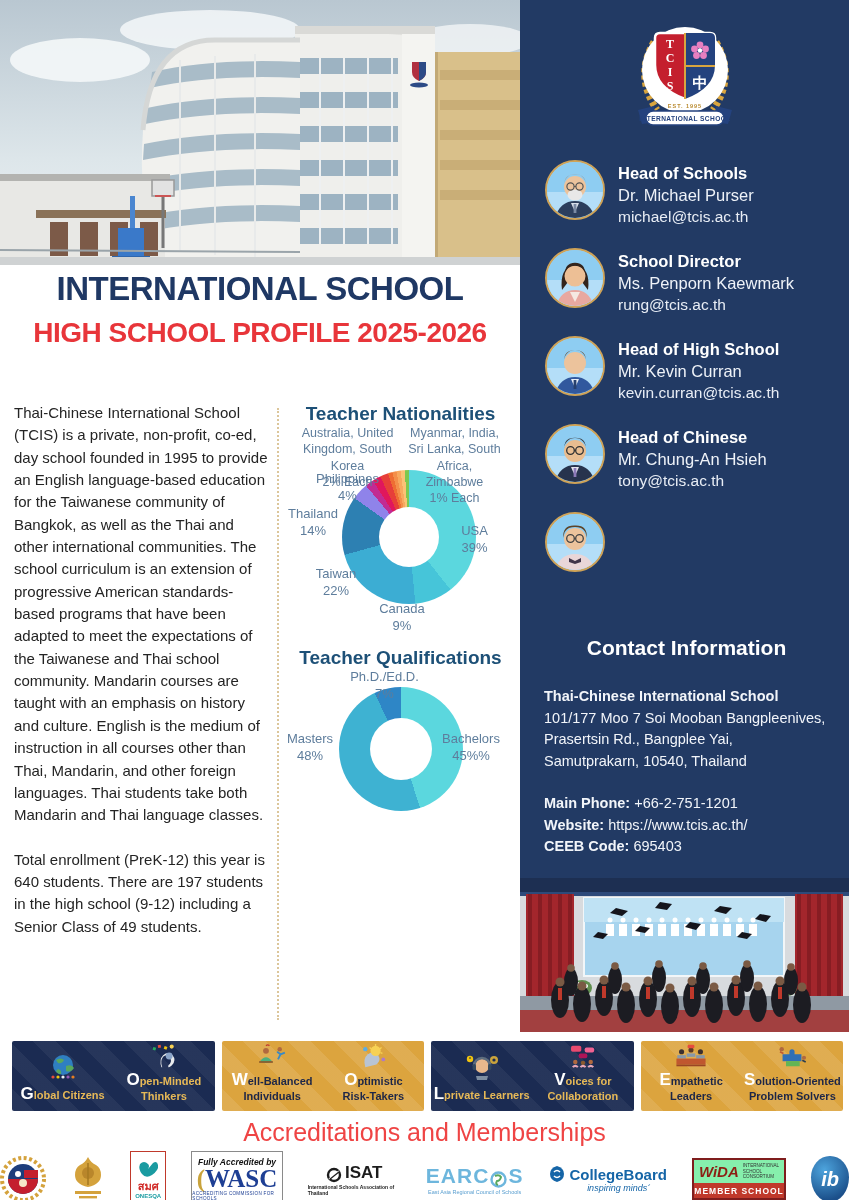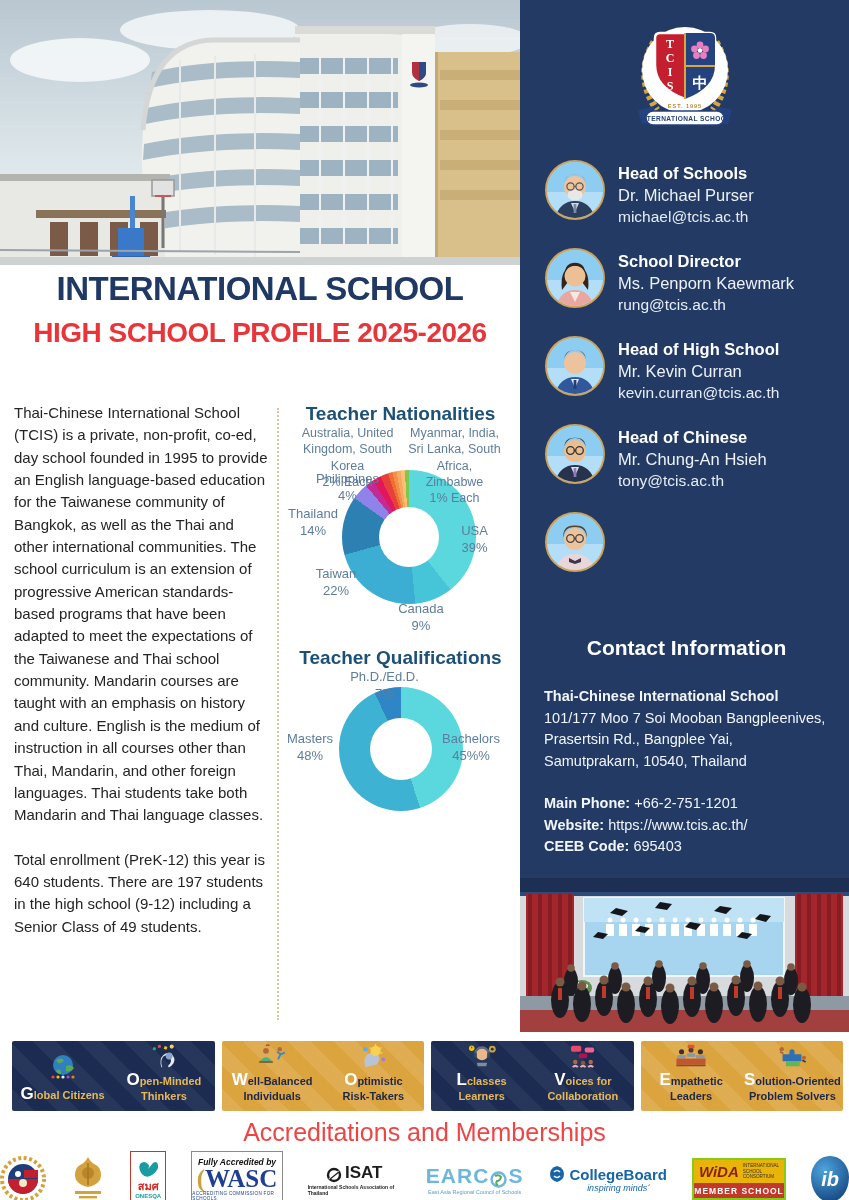--- a/index.html
+++ b/index.html
@@ -35,21 +35,21 @@
   #chart-hs .clabel{color:#c34a4a;}
   #chart-tn .clabel,#chart-tq .clabel{color:#5e7d9c;}
   #chart-hs .l0{left:34px;top:10px;width:100px;}
   #chart-hs .l1{left:-8px;top:56px;width:80px;}
   #chart-hs .l2{left:168px;top:100px;width:60px;}
   #chart-tn .l0{left:0;top:0;width:125px;font-size:12.5px;}
   #chart-tn .l1{left:108px;top:0;width:123px;font-size:12.5px;}
   #chart-tn .l2{left:25px;top:46px;width:75px;}
   #chart-tn .l3{left:-2px;top:81px;width:60px;}
   #chart-tn .l4{left:20px;top:141px;width:62px;}
-  #chart-tn .l5{left:88px;top:176px;width:58px;margin-left:19px;}
+  #chart-tn .l5{left:88px;top:176px;width:58px;}
   #chart-tn .l6{left:162px;top:98px;width:55px;}
   #chart-tq .l0{left:52px;top:0;width:95px;}
   #chart-tq .l1{left:-6px;top:62px;width:62px;}
   #chart-tq .l2{left:146px;top:62px;width:80px;}
 
   
   .right-panel{position:absolute;left:520px;top:0;width:329px;height:878px;background:#223a64;color:#fff;}
   .crest-wrap{position:absolute;top:16px;left:0;width:100%;display:flex;justify-content:center;}
   .staff-list{position:absolute;top:160px;left:25px;right:10px;}
   .staff-entry{display:flex;gap:13px;margin-bottom:20px;align-items:flex-start;}
@@ -101,21 +101,21 @@
   .logo-isat{color:#1c1c1c;}
   .isat-row{display:flex;align-items:flex-end;gap:3px;font-weight:700;font-size:17px;}
   .isat-sub{font-size:5px;font-weight:700;margin-top:1px;}
   .logo-earcos{color:#6db6dd;}
   .earcos-name{font-size:21px;font-weight:700;letter-spacing:1px;display:flex;align-items:flex-end;}
   .earcos-sub{font-size:5.5px;color:#5a9fd0;margin-top:1px;text-align:center;}
   .logo-cb{color:#1565a7;}
   .cb-row{display:flex;align-items:center;gap:3px;}
   .cb-name{font-size:15px;font-weight:700;}
   .cb-sub{font-size:9px;font-style:italic;margin-left:22px;}
-  .logo-wida{width:100px;border:2px solid #84cc16;background:#eab308;}
+  .logo-wida{width:100px;border:2px solid #7f1d1d;background:#86efac;}
   .wida-top{display:flex;align-items:center;gap:4px;padding:3px 5px;}
   .wida-name{font-size:15px;font-weight:800;color:#8c1f14;font-style:italic;}
   .wida-cap{font-size:4.6px;color:#333;line-height:1.3;white-space:pre-line;text-align:left;}
   .wida-band{background:#c0392b;color:#fff;text-align:center;font-size:8.5px;font-weight:700;
              letter-spacing:1px;padding:2.5px 0;}
   .logo-ib{width:44px;height:46px;border-radius:50% 50% 50% 50%/46% 46% 54% 54%;
            background:radial-gradient(circle at 35% 30%,#4da4dd,#1b4f8a 75%);
            display:flex;align-items:center;justify-content:center;}
   .ib-name{color:#fff;font-weight:800;font-style:italic;font-size:20px;line-height:1;}
 </style>
@@ -615,21 +615,21 @@
           <circle cx="18" cy="12" r="7" fill="#e8b88c"></circle>
           <path d="M10,12 a8,8 0 0 1 16,0" stroke="#5d6d7e" stroke-width="2.6" fill="none"></path>
           <rect x="8.6" y="10" width="3.4" height="6" rx="1.6" fill="#34495e"></rect>
           <rect x="24" y="10" width="3.4" height="6" rx="1.6" fill="#34495e"></rect>
           <circle cx="30" cy="6" r="4" fill="#c9a33c"></circle>
             <circle cx="30" cy="6" r="1.6" fill="#1b2b52"></circle>
           <circle cx="6" cy="5" r="3.2" fill="#f1c40f"></circle>
             <line x1="6" y1="5" x2="6" y2="3" stroke="#1b2b52" stroke-width="1"></line>
           <path d="M12,22 h12 l-1,4 h-10 z" fill="#7d8da1"></path>
         </svg>
-        <div class="vtext"><span class="vinitial">L</span><span>classes Learners</span>
+        <div class="vtext"><span class="vinitial">L</span><span>private Learners</span>
           <div></div>
         </div>
       </div>
       <div class="vitem">
         <svg class="vicon" width="36" height="28" viewBox="0 0 36 28">
           <rect x="4" y="2" width="12" height="7" rx="2" fill="#e84a6f"></rect>
           <rect x="20" y="4" width="11" height="6" rx="2" fill="#f06292"></rect>
           <rect x="13" y="11" width="10" height="5.6" rx="2" fill="#ad1457"></rect>
           <circle cx="9" cy="21" r="2.6" fill="#b0693f"></circle>
             <circle cx="18" cy="22" r="2.6" fill="#8a5a2e"></circle>

